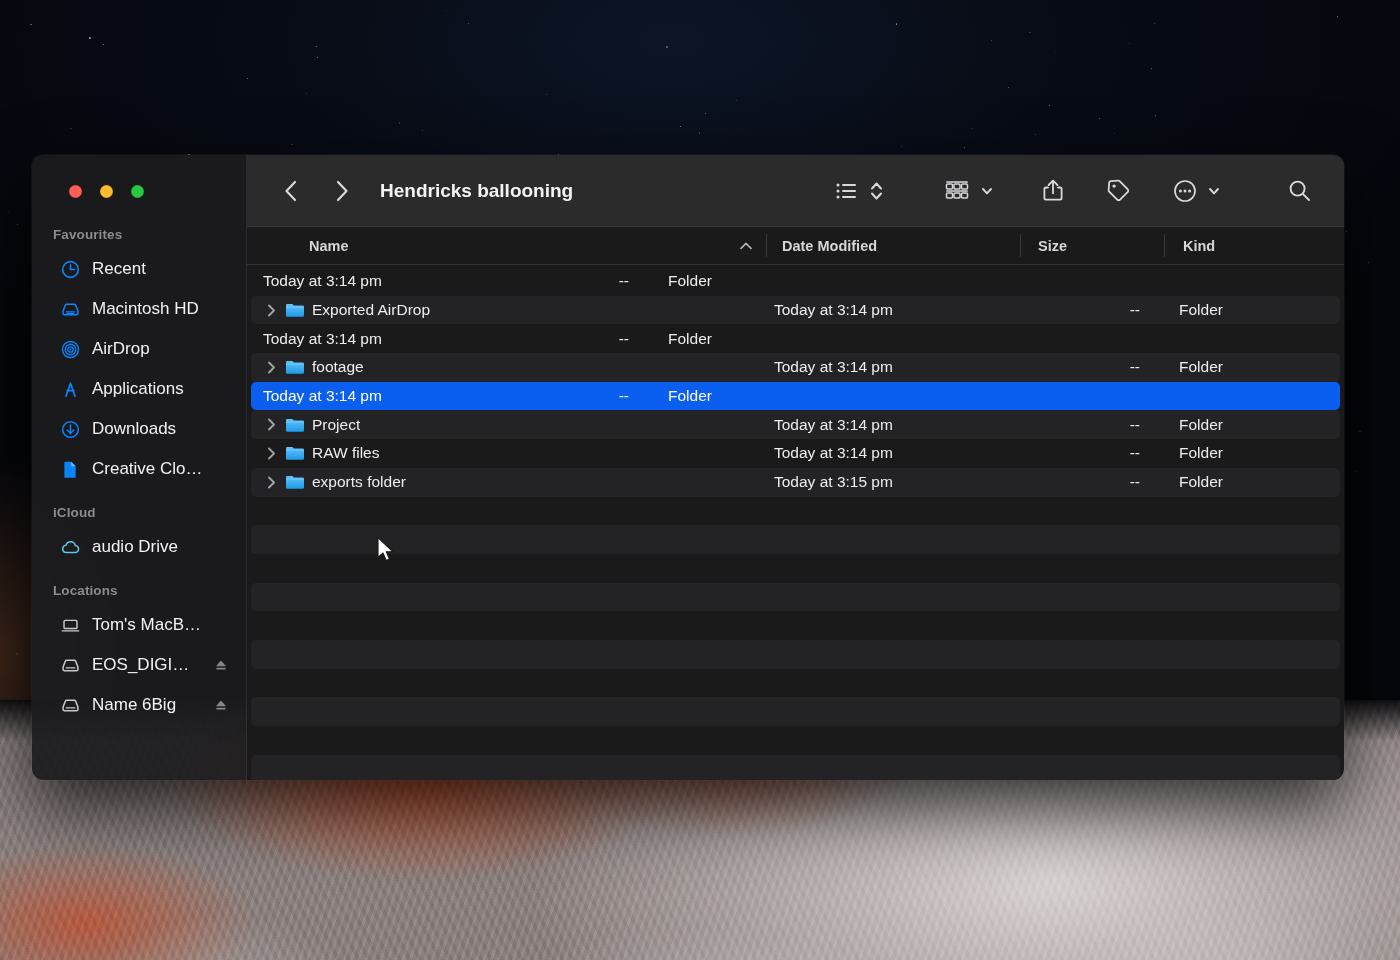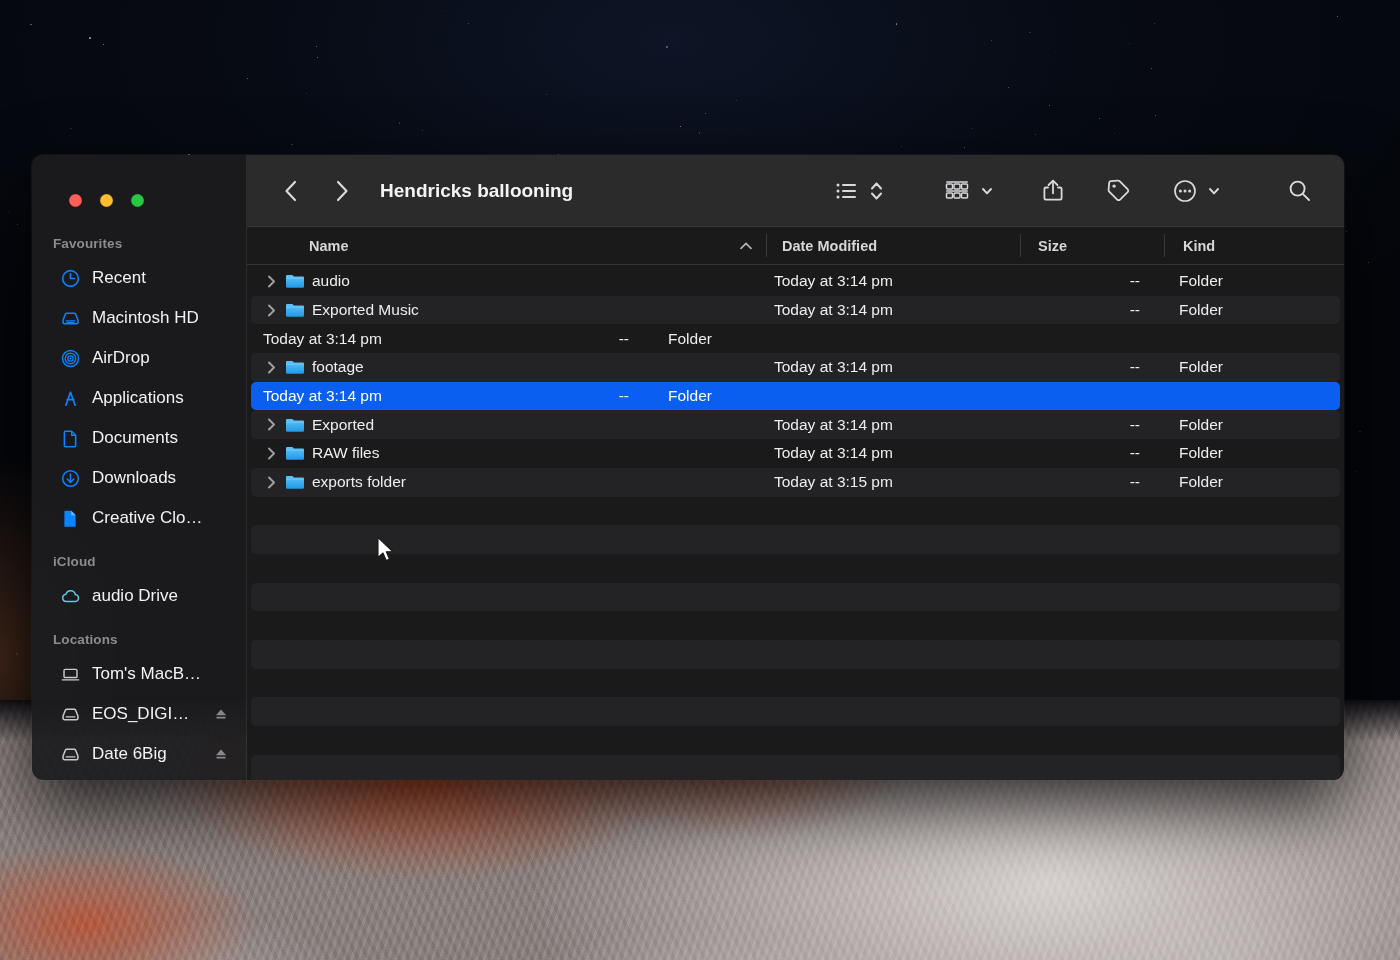--- a/index.html
+++ b/index.html
@@ -54,21 +54,21 @@
     border-radius:11px; overflow:hidden;
     box-shadow:0 26px 70px rgba(0,0,0,.75), 0 0 0 .5px rgba(255,255,255,.12);
     display:flex;
   }
 
   
   #sidebar {
     width:215px; flex:0 0 215px; height:100%;
     background:rgba(28,28,30,.94);
     border-right:.5px solid rgba(255,255,255,.08);
-    padding-top:9px;
+    padding-top:0;
   }
   .traffic { height:72px; display:flex; align-items:center; padding-left:37px; gap:18px; }
   .tl { width:13px; height:13px; border-radius:50%; }
   .tl.r{ background:#ff5f57; box-shadow:inset 0 0 0 .5px rgba(0,0,0,.22);}
   .tl.y{ background:#febc2e; box-shadow:inset 0 0 0 .5px rgba(0,0,0,.22);}
   .tl.g{ background:#28c840; box-shadow:inset 0 0 0 .5px rgba(0,0,0,.22);}
 
   .sb-group-label{
     font-size:13.5px; color:#8b8b90; font-weight:700;
     padding:0 0 7px 21px; letter-spacing:.1px;
@@ -346,29 +346,20 @@
               <svg width="21" height="21" viewBox="0 0 22 22">
                 <path d="M6.2 18 L11 4.4 L15.8 18" fill="none" stroke="#0a84ff" stroke-width="1.8" stroke-linecap="round" stroke-linejoin="round"></path>
                 <path d="M7.6 12.2 H14.4" fill="none" stroke="#0a84ff" stroke-width="1.8" stroke-linecap="round"></path>
               </svg>
             </span>
             <span class="sb-text">Applications</span>
           </div>
           <div class="sb-item">
             <span class="sb-ico">
               <svg width="21" height="21" viewBox="0 0 22 22">
-                <path d="M5.6 3.4 h6.6 l4.2 4.2 v11 a1 1 0 0 1 -1 1 H5.6 a1 1 0 0 1 -1 -1 V4.4 a1 1 0 0 1 1 -1 Z" fill="none" stroke="#0a84ff" stroke-width="1.6" stroke-linejoin="round"></path>
-                <path d="M12.2 3.4 v4.2 h4.2" fill="none" stroke="#0a84ff" stroke-width="1.5" stroke-linejoin="round"></path>
-              </svg>
-            </span>
-            <span class="sb-text">Documents</span>
-          </div>
-          <div class="sb-item">
-            <span class="sb-ico">
-              <svg width="21" height="21" viewBox="0 0 22 22">
                 <circle cx="11" cy="11" r="8.2" fill="none" stroke="#0a84ff" stroke-width="1.6"></circle>
                 <path d="M11 6.2 V15" fill="none" stroke="#0a84ff" stroke-width="1.6" stroke-linecap="round"></path>
                 <path d="M7.6 11.6 L11 15.1 L14.4 11.6" fill="none" stroke="#0a84ff" stroke-width="1.6" stroke-linecap="round" stroke-linejoin="round"></path>
               </svg>
             </span>
             <span class="sb-text">Downloads</span>
           </div>
           <div class="sb-item">
             <span class="sb-ico">
               <svg width="21" height="21" viewBox="0 0 22 22">
@@ -414,21 +405,21 @@
             <rect x="2.4" y="9.7" width="9.2" height="1.9" rx=".6" fill="#c9c9cc"></rect>
           </svg></span>
           </div>
           <div class="sb-item">
             <span class="sb-ico">
               <svg width="21" height="21" viewBox="0 0 22 22">
                 <path d="M3.2 12.6 L5.6 6.6 a1.6 1.6 0 0 1 1.5 -1 h7.8 a1.6 1.6 0 0 1 1.5 1 l2.4 6 v2.3 a1.6 1.6 0 0 1 -1.6 1.6 H4.8 a1.6 1.6 0 0 1 -1.6 -1.6 Z" fill="none" stroke="#c9c9cc" stroke-width="1.6" stroke-linejoin="round"></path>
                 <path d="M6.4 13.6 h9.2" stroke="#c9c9cc" stroke-width="1.3" stroke-linecap="round"></path>
               </svg>
             </span>
-            <span class="sb-text">Date 6Big</span>
+            <span class="sb-text">Name 6Big</span>
             <span class="eject"><svg width="14" height="14" viewBox="0 0 14 14">
             <path d="M7 2.6 L12 8.2 H2 Z" fill="#c9c9cc"></path>
             <rect x="2.4" y="9.7" width="9.2" height="1.9" rx=".6" fill="#c9c9cc"></rect>
           </svg></span>
           </div>
         </div>
       </div>
   </div>
 
   <div id="main">
@@ -539,60 +530,42 @@
       <div class="ch ch-size">
         <span>Size</span>
       </div>
       <div class="ch ch-kind">
         <span>Kind</span>
       </div>
     </div>
 
     <div id="list">
         <div class="row">
+          <div class="cell-date">Today at 3:14 pm</div>
+          <div class="cell-size">--</div>
+          <div class="cell-kind">Folder</div>
+        </div>
+        <div class="row stripe">
           <div class="cell-name">
             <span class="twisty">
               <svg width="9" height="13" viewBox="0 0 9 13">
                 <path d="M2 1.5 L7 6.5 L2 11.5" fill="none" stroke="#d2d2d6" stroke-width="1.9" stroke-linecap="round" stroke-linejoin="round"></path>
               </svg>
             </span>
             <span class="fold"><svg width="20" height="16" viewBox="0 0 20 16">
       <defs>
                   <linearGradient id="fg" x1="0" y1="0" x2="0" y2="1">
         <stop offset="0" stop-color="#62c4fb"></stop>
                     <stop offset="1" stop-color="#1e9ae8"></stop>
       </linearGradient>
                 </defs>
       <path d="M1 3.2 a1.2 1.2 0 0 1 1.2 -1.2 H7.4 l1.5 1.5 H17.8 a1.2 1.2 0 0 1 1.2 1.2 V13.6 a1.2 1.2 0 0 1 -1.2 1.2 H2.2 A1.2 1.2 0 0 1 1 13.6 Z" fill="url(#fg)"></path>
       <path d="M1 4.6 h18 v1.1 H1 Z" fill="#8fd6fd" opacity=".5"></path>
     </svg></span>
-            <span class="nm">audio</span>
-          </div>
-          <div class="cell-date">Today at 3:14 pm</div>
-          <div class="cell-size">--</div>
-          <div class="cell-kind">Folder</div>
-        </div>
-        <div class="row stripe">
-          <div class="cell-name">
-            <span class="twisty">
-              <svg width="9" height="13" viewBox="0 0 9 13">
-                <path d="M2 1.5 L7 6.5 L2 11.5" fill="none" stroke="#d2d2d6" stroke-width="1.9" stroke-linecap="round" stroke-linejoin="round"></path>
-              </svg>
-            </span>
-            <span class="fold"><svg width="20" height="16" viewBox="0 0 20 16">
-      <defs>
-                  <linearGradient id="fg" x1="0" y1="0" x2="0" y2="1">
-        <stop offset="0" stop-color="#62c4fb"></stop>
-                    <stop offset="1" stop-color="#1e9ae8"></stop>
-      </linearGradient>
-                </defs>
-      <path d="M1 3.2 a1.2 1.2 0 0 1 1.2 -1.2 H7.4 l1.5 1.5 H17.8 a1.2 1.2 0 0 1 1.2 1.2 V13.6 a1.2 1.2 0 0 1 -1.2 1.2 H2.2 A1.2 1.2 0 0 1 1 13.6 Z" fill="url(#fg)"></path>
-      <path d="M1 4.6 h18 v1.1 H1 Z" fill="#8fd6fd" opacity=".5"></path>
-    </svg></span>
-            <span class="nm">Exported Music</span>
+            <span class="nm">Exported AirDrop</span>
           </div>
           <div class="cell-date">Today at 3:14 pm</div>
           <div class="cell-size">--</div>
           <div class="cell-kind">Folder</div>
         </div>
         <div class="row">
           <div class="cell-date">Today at 3:14 pm</div>
           <div class="cell-size">--</div>
           <div class="cell-kind">Folder</div>
         </div>
@@ -634,21 +607,21 @@
             <span class="fold"><svg width="20" height="16" viewBox="0 0 20 16">
       <defs>
                   <linearGradient id="fg" x1="0" y1="0" x2="0" y2="1">
         <stop offset="0" stop-color="#62c4fb"></stop>
                     <stop offset="1" stop-color="#1e9ae8"></stop>
       </linearGradient>
                 </defs>
       <path d="M1 3.2 a1.2 1.2 0 0 1 1.2 -1.2 H7.4 l1.5 1.5 H17.8 a1.2 1.2 0 0 1 1.2 1.2 V13.6 a1.2 1.2 0 0 1 -1.2 1.2 H2.2 A1.2 1.2 0 0 1 1 13.6 Z" fill="url(#fg)"></path>
       <path d="M1 4.6 h18 v1.1 H1 Z" fill="#8fd6fd" opacity=".5"></path>
     </svg></span>
-            <span class="nm">Exported</span>
+            <span class="nm">Project</span>
           </div>
           <div class="cell-date">Today at 3:14 pm</div>
           <div class="cell-size">--</div>
           <div class="cell-kind">Folder</div>
         </div>
         <div class="row">
           <div class="cell-name">
             <span class="twisty">
               <svg width="9" height="13" viewBox="0 0 9 13">
                 <path d="M2 1.5 L7 6.5 L2 11.5" fill="none" stroke="#d2d2d6" stroke-width="1.9" stroke-linecap="round" stroke-linejoin="round"></path>

